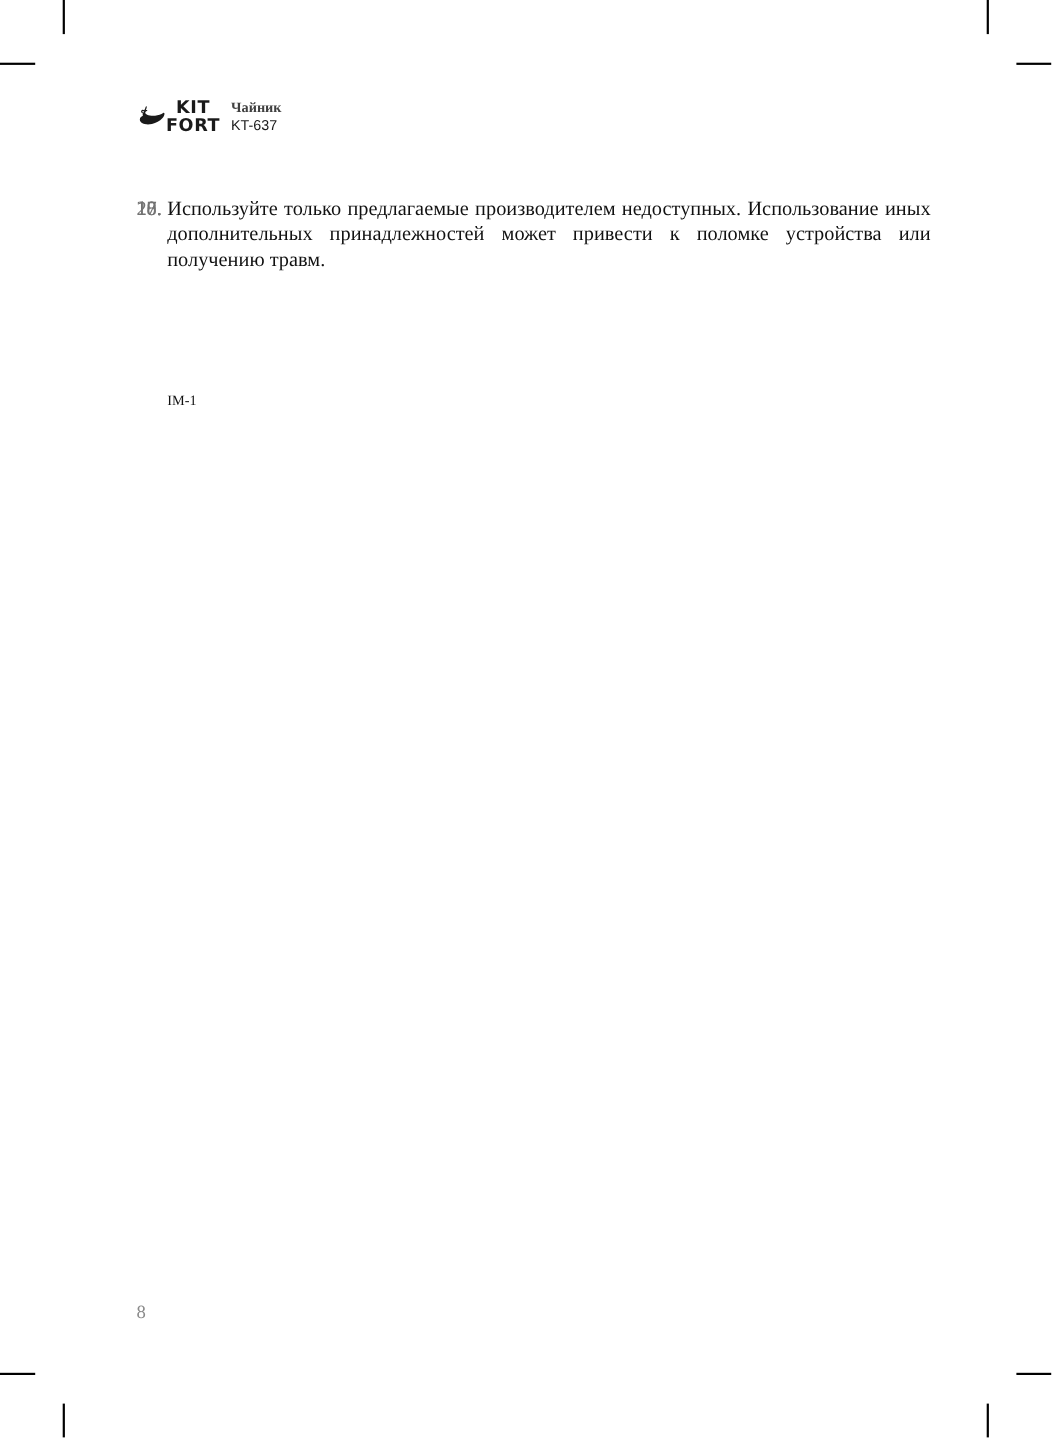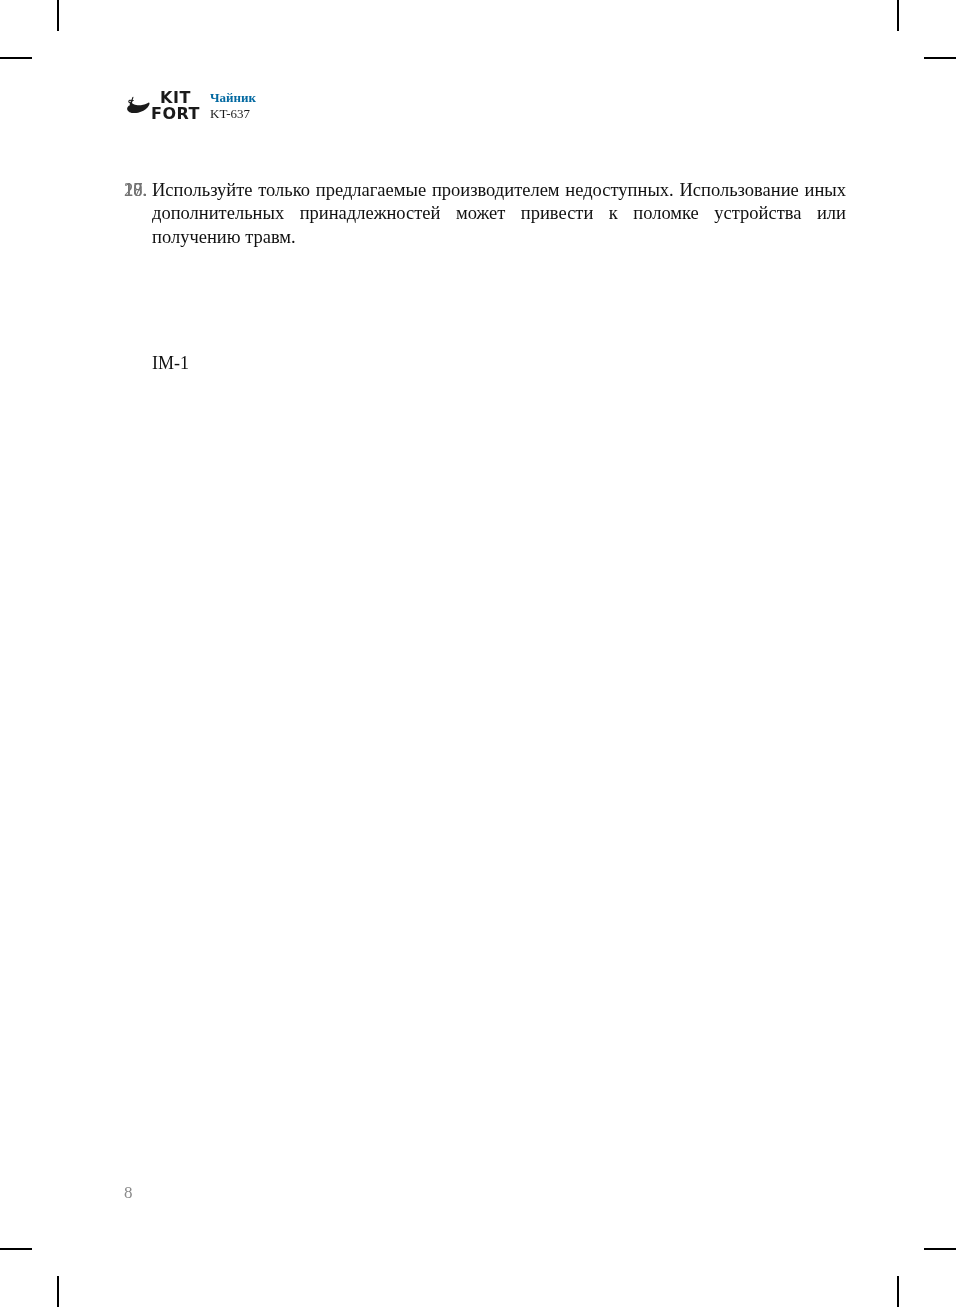--- a/index.html
+++ b/index.html
@@ -65,24 +65,24 @@
   }
   .product {
     margin-left: 10px;
     padding-bottom: 1px;
   }
   .product-name {
     font-family: "Liberation Serif", serif;
     font-weight: bold;
     font-size: 13px;
     line-height: 16px;
-    color: #0369a1;
+    color: #404040;
   }
   .product-model {
-    font-family: Liberation Serif, serif;
+    font-family: Liberation Sans, sans-serif;
     font-size: 13px;
     line-height: 16px;
     color: #1a1a1a;
   }
 
   
   .content {
     position: absolute;
     left: 124px;
     top: 179px;
@@ -108,21 +108,21 @@
     line-height: 23.4px;
     color: #737373;
   }
   .list-item.single {
     text-align: left;
   }
   .note {
     position: absolute;
     left: 152px;
     top: 352px;
-    font-size: 18px;
+    font-size: 13px;
     line-height: 23.4px;
     color: #111111;
   }
 
   
   .page-number {
     position: absolute;
     left: 124px;
     top: 1183px;
     font-size: 17px;

